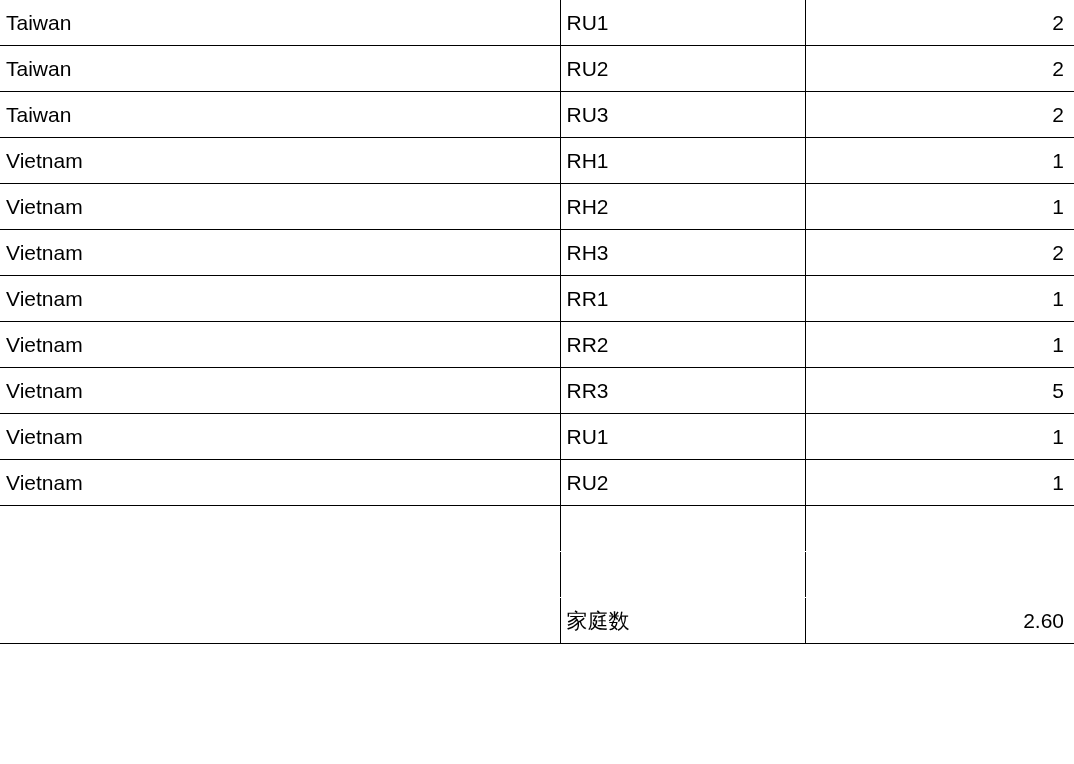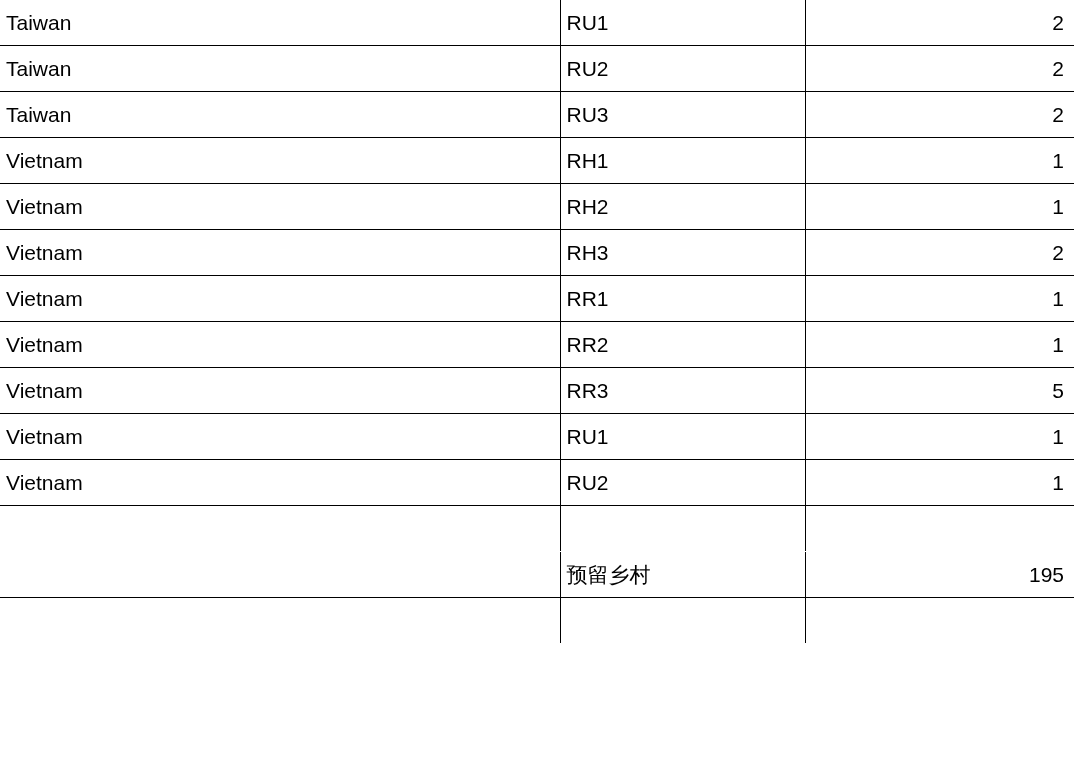--- a/index.html
+++ b/index.html
@@ -119,24 +119,24 @@
       <tr>
         <td class="col-a">Vietnam</td>
         <td class="col-b">RU2</td>
         <td class="col-c">1</td>
       </tr>
       <tr class="blank">
         <td class="col-a"></td>
         <td class="col-b"></td>
         <td class="col-c"></td>
       </tr>
-      <tr>
-        <td class="col-a"></td>
-        <td class="col-b">预留乡村</td>
-        <td class="col-c">195</td>
-      </tr>
       <tr class="blank">
         <td class="col-a"></td>
         <td class="col-b"></td>
         <td class="col-c"></td>
       </tr>
+      <tr>
+        <td class="col-a"></td>
+        <td class="col-b">家庭数</td>
+        <td class="col-c">2.60</td>
+      </tr>
     </tbody>
 </table>
 
 </body></html>

